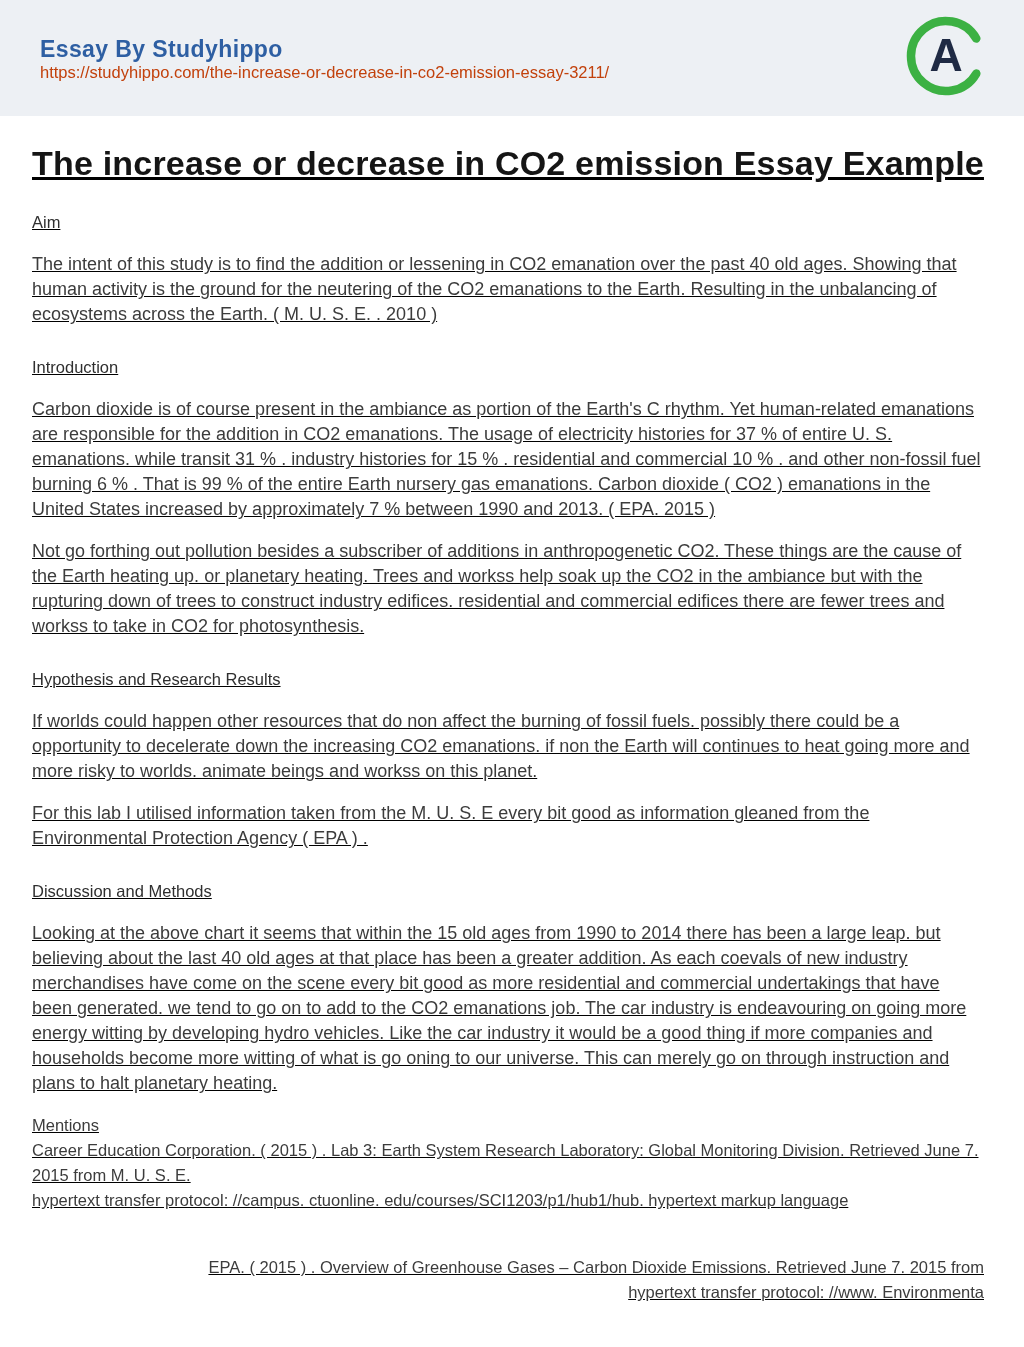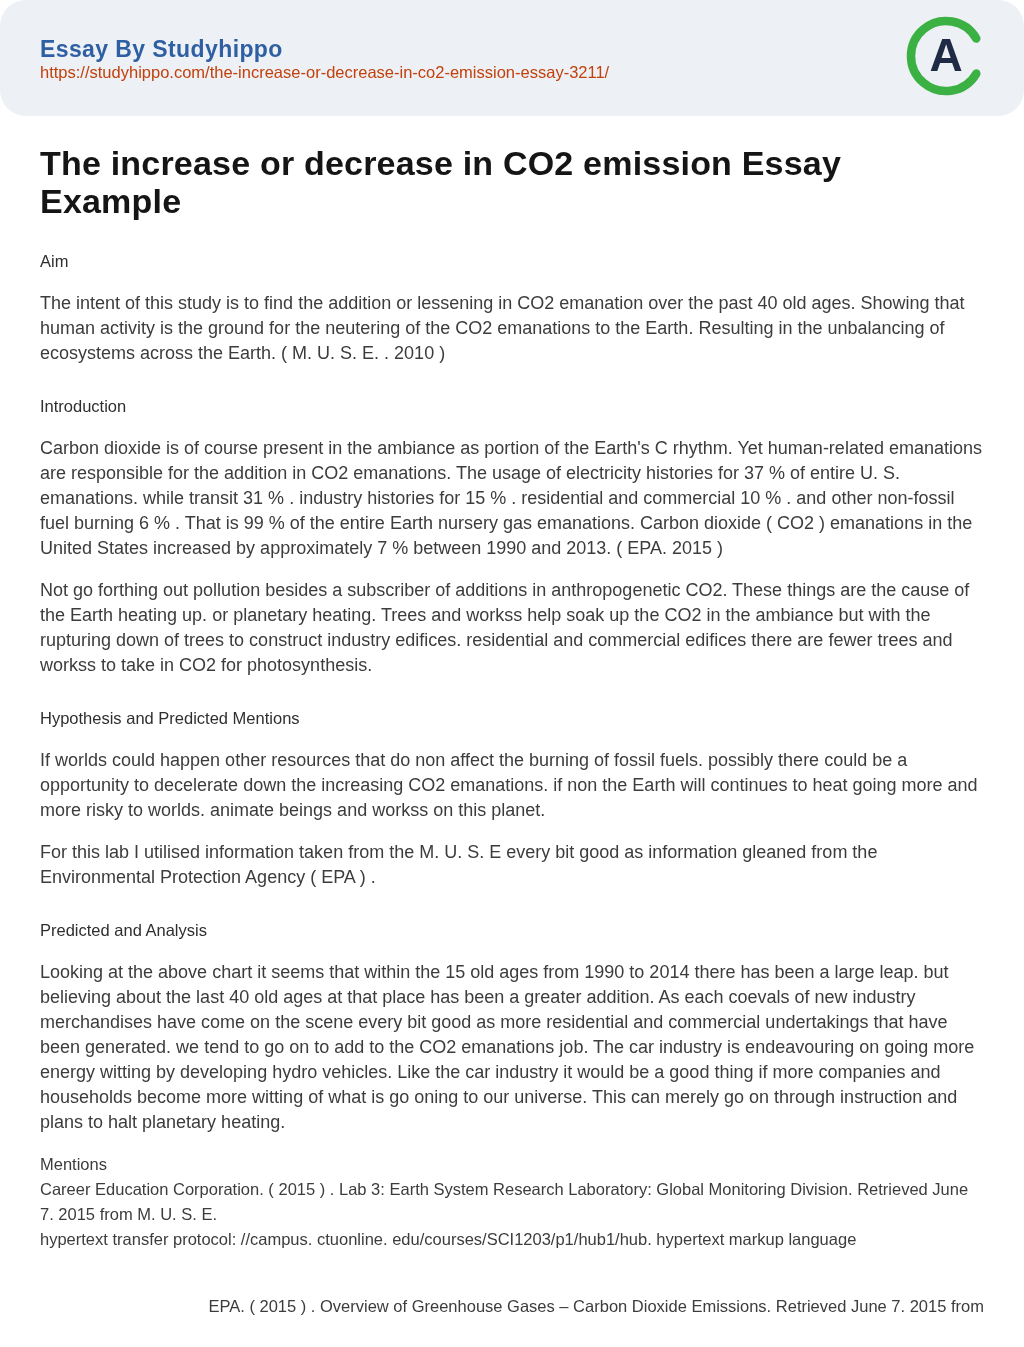--- a/index.html
+++ b/index.html
@@ -9,21 +9,20 @@
     overflow: hidden;
     background: #ffffff;
     font-family: "Liberation Sans", "DejaVu Sans", sans-serif;
   }
 
   
   .header {
     background: #edf0f4;
     padding: 36px 40px 34px 40px;
     position: relative;
-    border-radius: 26px;
   }
   .site-name {
     font-size: 23px;
     font-weight: 700;
     color: #2e5fa3;
     letter-spacing: 0.4px;
   }
   .page-url {
     display: inline-block;
     font-size: 16.5px;
@@ -37,21 +36,21 @@
     width: 80px;
     height: 80px;
   }
   .logo svg { display: block; width: 80px; height: 80px; }
   .logo text {
     font-family: "Liberation Sans", sans-serif;
     font-weight: 700;
   }
 
   
-  .content { padding: 28px 40px 0 40px; }
+  .content { padding: 28px 40px 0 32px; text-decoration: underline; }
   .title {
     margin: 0;
     font-size: 34px;
     line-height: 1.13;
     font-weight: 700;
     color: #151515;
     letter-spacing: 0.2px;
   }
   .heading {
     margin-top: 28px;
@@ -95,35 +94,36 @@
     <p class="para">The intent of this study is to find the addition or lessening in CO2 emanation over the past 40 old ages. Showing that human activity is the ground for the neutering of the CO2 emanations to the Earth. Resulting in the unbalancing of ecosystems across the Earth. ( M. U. S. E. . 2010 )</p>
   </div>
 
   <div>
     <div class="heading">Introduction</div>
     <p class="para">Carbon dioxide is of course present in the ambiance as portion of the Earth's C rhythm. Yet human-related emanations are responsible for the addition in CO2 emanations. The usage of electricity histories for 37 % of entire U. S. emanations. while transit 31 % . industry histories for 15 % . residential and commercial 10 % . and other non-fossil fuel burning 6 % . That is 99 % of the entire Earth nursery gas emanations. Carbon dioxide ( CO2 ) emanations in the United States increased by approximately 7 % between 1990 and 2013. ( EPA. 2015 )</p>
     <p class="para">Not go forthing out pollution besides a subscriber of additions in anthropogenetic CO2. These things are the cause of the Earth heating up. or planetary heating. Trees and workss help soak up the CO2 in the ambiance but with the rupturing down of trees to construct industry edifices. residential and commercial edifices there are fewer trees and workss to take in CO2 for photosynthesis.</p>
   </div>
 
   <div>
-    <div class="heading">Hypothesis and Predicted Mentions</div>
+    <div class="heading">Hypothesis and Research Results</div>
     <p class="para">If worlds could happen other resources that do non affect the burning of fossil fuels. possibly there could be a opportunity to decelerate down the increasing CO2 emanations. if non the Earth will continues to heat going more and more risky to worlds. animate beings and workss on this planet.</p>
   </div>
 
   <div>
     <p class="para">For this lab I utilised information taken from the M. U. S. E every bit good as information gleaned from the Environmental Protection Agency ( EPA ) .</p>
   </div>
 
   <div>
-    <div class="heading">Predicted and Analysis</div>
+    <div class="heading">Discussion and Methods</div>
     <p class="para">Looking at the above chart it seems that within the 15 old ages from 1990 to 2014 there has been a large leap. but believing about the last 40 old ages at that place has been a greater addition. As each coevals of new industry merchandises have come on the scene every bit good as more residential and commercial undertakings that have been generated. we tend to go on to add to the CO2 emanations job. The car industry is endeavouring on going more energy witting by developing hydro vehicles. Like the car industry it would be a good thing if more companies and households become more witting of what is go oning to our universe. This can merely go on through instruction and plans to halt planetary heating.</p>
   </div>
 
   <div class="refs">
     <div class="ref-line">Mentions</div>
     <div class="ref-line">Career Education Corporation. ( 2015 ) . Lab 3: Earth System Research Laboratory: Global Monitoring Division. Retrieved June 7. 2015 from M. U. S. E.</div>
     <div class="ref-line">hypertext transfer protocol: //campus. ctuonline. edu/courses/SCI1203/p1/hub1/hub. hypertext markup language</div>
   </div>
 
   <div class="refs refs-second">
     <div class="ref-line">EPA. ( 2015 ) . Overview of Greenhouse Gases – Carbon Dioxide Emissions. Retrieved June 7. 2015 from</div>
+    <div class="ref-line">hypertext transfer protocol: //www. Environmenta</div>
   </div>
 </div>
 
 </body></html>

